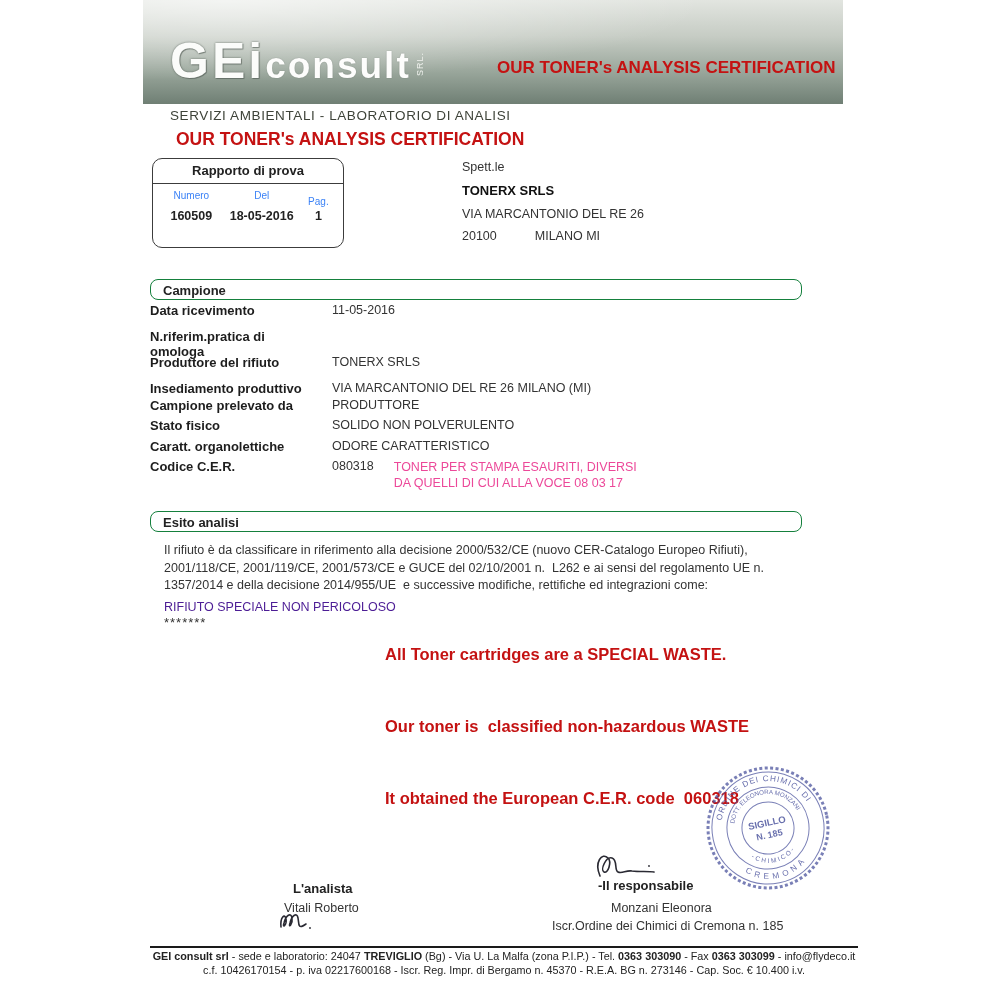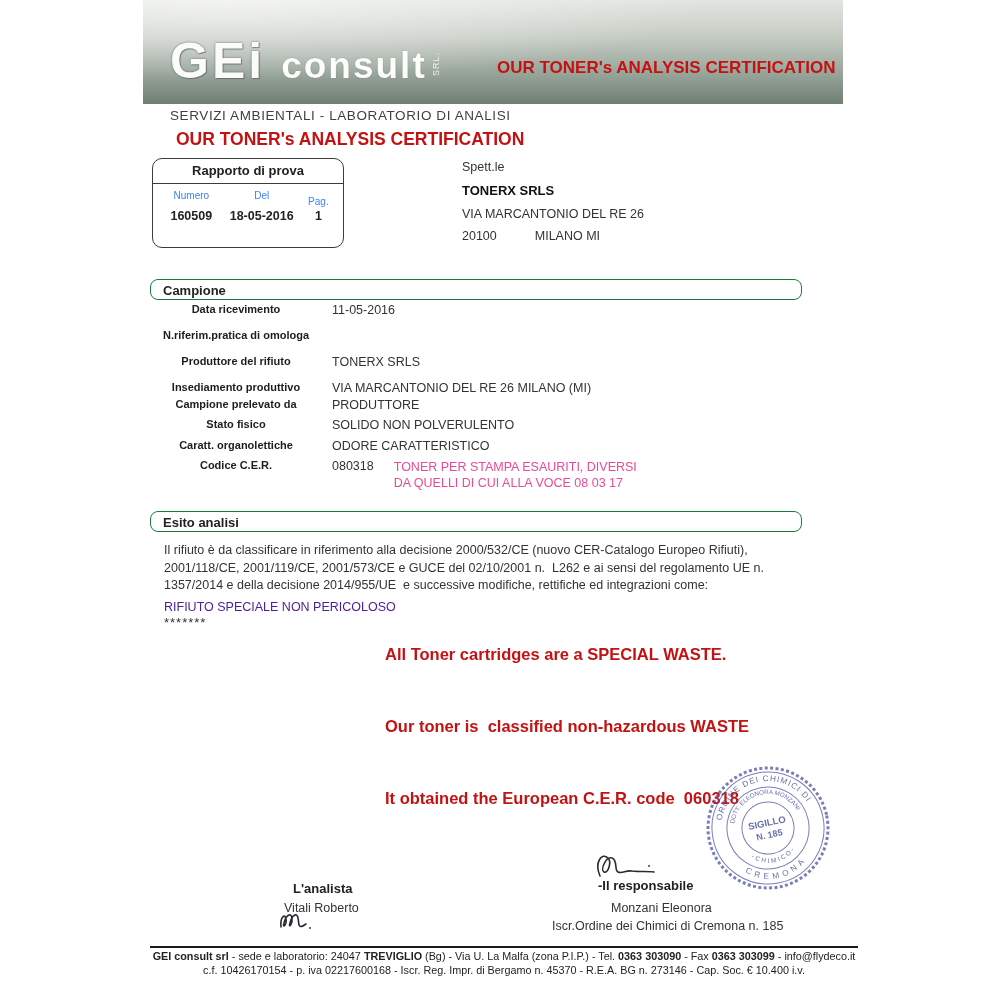--- a/index.html
+++ b/index.html
@@ -6,21 +6,21 @@
   .page{position:relative;width:1000px;height:1000px;background:#ffffff;overflow:hidden;
         font-family:"Liberation Sans",sans-serif;color:#333;}
 
   
   .band{position:absolute;left:143px;top:0;width:700px;height:104px;
         background-image:radial-gradient(ellipse at 12% 0%, rgba(255,255,255,.6), rgba(255,255,255,0) 55%),
         linear-gradient(to bottom,#e2e5e0 0%,#c6ccc4 35%,#98a59a 70%,#6f7f74 100%);}
   .logo{position:absolute;left:27px;top:36px;display:flex;align-items:baseline;}
   .logo-gei{font-size:50px;font-weight:800;letter-spacing:3px;color:#fbfcfa;line-height:1;
         text-shadow:0 0 2px rgba(75,85,78,.9),1px 1px 0 rgba(75,85,78,.45);}
-  .logo-consult{font-size:37px;font-weight:700;letter-spacing:2px;color:#fdfdfc;margin-left:16px;line-height:1;
+  .logo-consult{font-size:37px;font-weight:700;letter-spacing:2px;color:#fdfdfc;line-height:1;
         text-shadow:0 0 1px rgba(75,85,78,.6);}
   .logo-srl{font-size:9px;color:#f0f2ee;margin-left:4px;writing-mode:vertical-lr;transform:rotate(180deg);
         letter-spacing:1px;position:relative;top:-2px;}
   .red-title-top{position:absolute;left:497px;top:58px;font-size:17px;font-weight:bold;color:#c41212;white-space:nowrap;}
   .tagline{position:absolute;left:170px;top:108px;font-size:13.5px;letter-spacing:.6px;color:#3e4339;}
   .red-title-sub{position:absolute;left:176px;top:129px;font-size:17.5px;font-weight:bold;color:#c41212;white-space:nowrap;}
 
   
   .report-box{position:absolute;left:152px;top:158px;width:190px;height:88px;
         border:1.5px solid #3c3c3c;border-radius:10px;background:#fff;}
@@ -38,21 +38,21 @@
   .recipient .sal{margin-bottom:9px;}
   .recipient .name{font-weight:bold;font-size:13px;color:#111;margin-bottom:9px;}
   .recipient .addr{margin-bottom:8px;}
 
   
   .section-hdr{position:absolute;left:150px;width:652px;height:21px;border:1px solid #15803d;border-radius:8px;
         background:#fff;font-size:13px;font-weight:bold;color:#222;line-height:21px;padding-left:12px;box-sizing:border-box;}
 
   
   .row{position:absolute;left:150px;width:680px;display:flex;}
-  .flabel{width:172px;text-align:center;font-weight:bold;font-size:11px;color:#1d1d1d;flex-shrink:0;}
+  .flabel{width:172px;text-align:left;font-weight:bold;font-size:13px;color:#1d1d1d;flex-shrink:0;}
   .fvalue{margin-left:10px;font-size:12.5px;color:#333;white-space:pre-wrap;}
   .cer-desc{margin-left:20px;font-size:12.5px;color:#ec4899;line-height:16px;}
 
   .paragraph{position:absolute;left:164px;top:542px;width:612px;font-size:12.5px;line-height:17.5px;
         color:#333;white-space:pre-wrap;}
   .classification{position:absolute;left:164px;top:600px;font-size:12.5px;color:#4c1d95;}
   .asterisks{position:absolute;left:164px;top:615px;font-size:13px;letter-spacing:1px;color:#333;}
   .red-note{position:absolute;left:385px;top:594px;font-size:16.5px;font-weight:bold;color:#c41212;
         line-height:24px;white-space:pre-wrap;}
 

